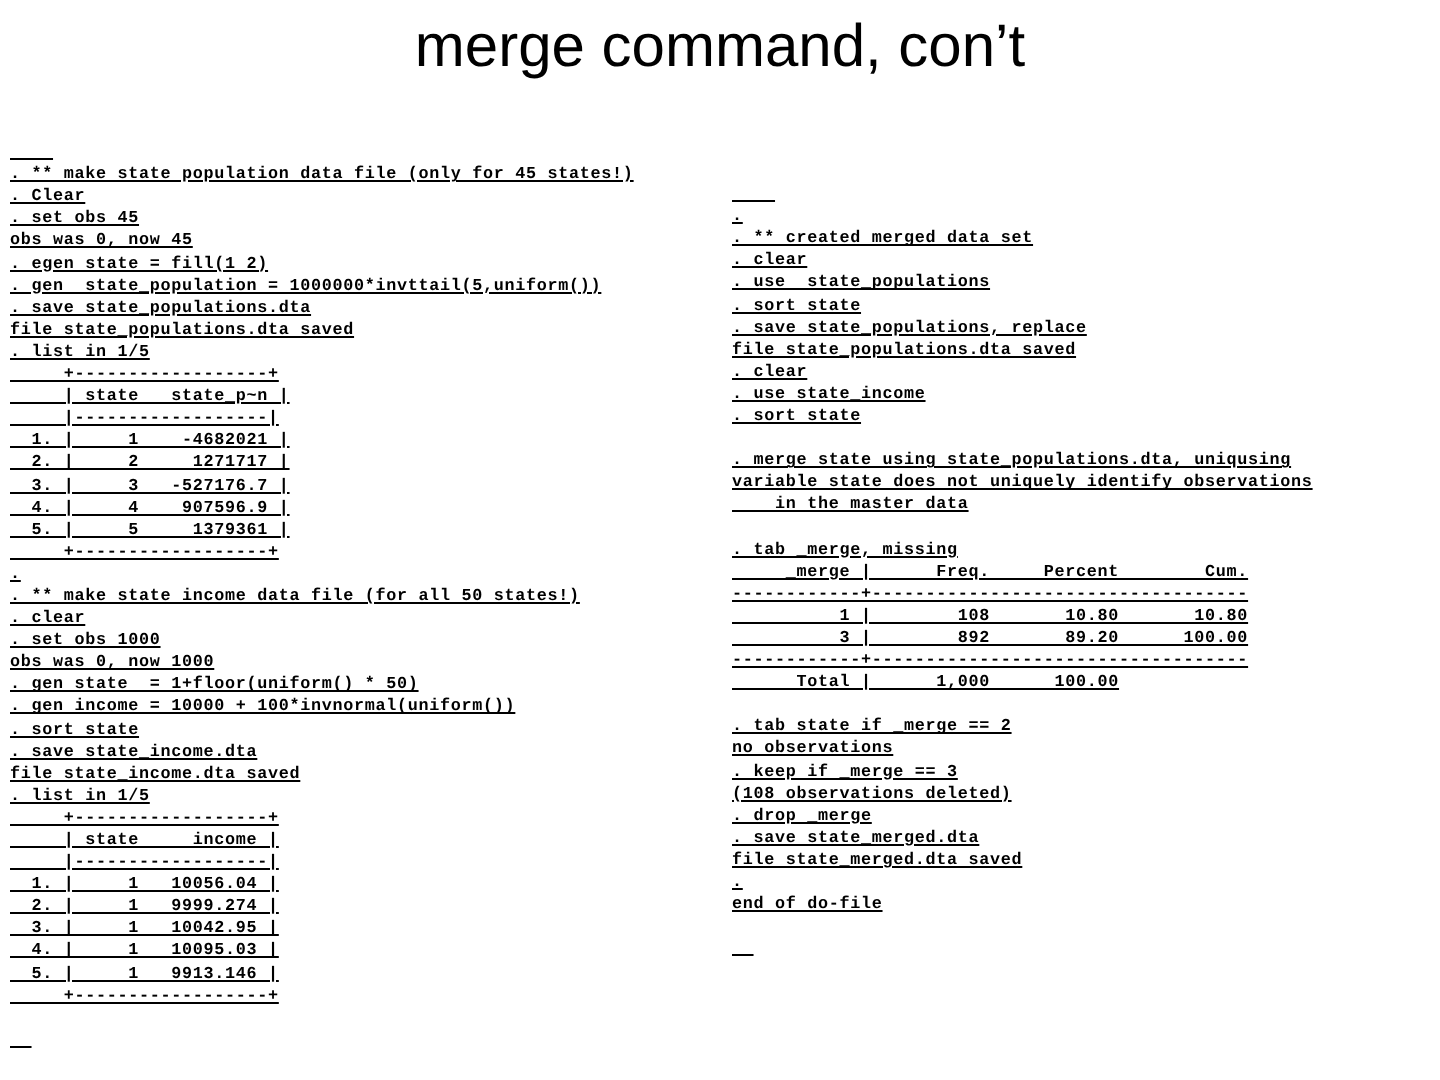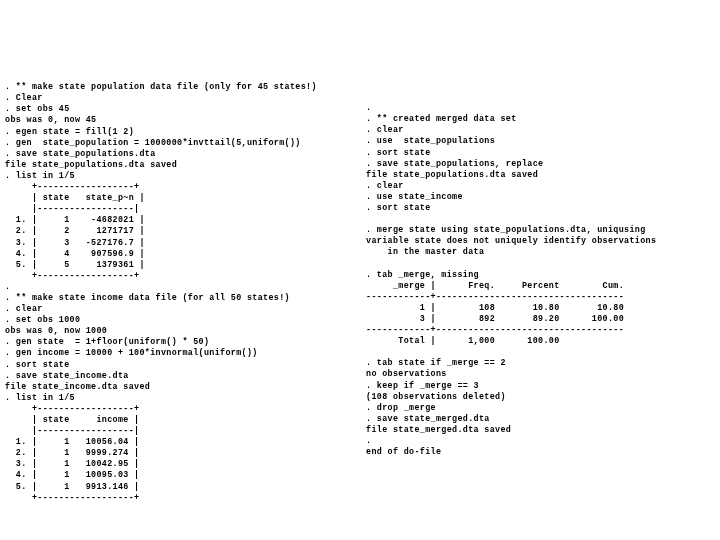--- a/index.html
+++ b/index.html
@@ -36,20 +36,21 @@
   }
   .col {
     position: absolute;
     font-family: "Liberation Mono", "DejaVu Sans Mono", monospace;
     font-size: 8.4px;
     line-height: 11.1px;
     white-space: pre;
     color: #000000;
     font-weight: bold;
     letter-spacing: 0.35px;
+    text-decoration: underline;
   }
   .col-left {
     left: 5px;
     top: 60px;
     width: 355px;
   }
   .col-right {
     left: 366px;
     top: 81px;
     width: 352px;
@@ -61,20 +62,21 @@
   .line {
     display: block;
     min-height: 11.1px;
   }
 </style>
 </head>
 <body>
 
 <div class="slide">
 
+  <div class="slide-title">merge command, con’t</div>
 
   <div class="col col-left">
     <div class="block"><span class="line">. ** make state population data file (only for 45 states!)</span><span class="line">. Clear</span><span class="line">. set obs 45</span><span class="line">obs was 0, now 45</span><span class="line">. egen state = fill(1 2)</span><span class="line">. gen  state_population = 1000000*invttail(5,uniform())</span><span class="line">. save state_populations.dta</span><span class="line">file state_populations.dta saved</span><span class="line">. list in 1/5</span><span class="line">     +------------------+</span><span class="line">     | state   state_p~n |</span><span class="line">     |------------------|</span><span class="line">  1. |     1    -4682021 |</span><span class="line">  2. |     2     1271717 |</span><span class="line">  3. |     3   -527176.7 |</span><span class="line">  4. |     4    907596.9 |</span><span class="line">  5. |     5     1379361 |</span><span class="line">     +------------------+</span><span class="line">.</span><span class="line">. ** make state income data file (for all 50 states!)</span><span class="line">. clear</span><span class="line">. set obs 1000</span><span class="line">obs was 0, now 1000</span><span class="line">. gen state  = 1+floor(uniform() * 50)</span><span class="line">. gen income = 10000 + 100*invnormal(uniform())</span><span class="line">. sort state</span><span class="line">. save state_income.dta</span><span class="line">file state_income.dta saved</span><span class="line">. list in 1/5</span><span class="line">     +------------------+</span><span class="line">     | state     income |</span><span class="line">     |------------------|</span><span class="line">  1. |     1   10056.04 |</span><span class="line">  2. |     1   9999.274 |</span><span class="line">  3. |     1   10042.95 |</span><span class="line">  4. |     1   10095.03 |</span><span class="line">  5. |     1   9913.146 |</span><span class="line">     +------------------+</span></div>
   </div>
 
   <div class="col col-right">
     <div class="block"><span class="line">.</span><span class="line">. ** created merged data set</span><span class="line">. clear</span><span class="line">. use  state_populations</span><span class="line">. sort state</span><span class="line">. save state_populations, replace</span><span class="line">file state_populations.dta saved</span><span class="line">. clear</span><span class="line">. use state_income</span><span class="line">. sort state</span><span class="line"></span><span class="line">. merge state using state_populations.dta, uniqusing</span><span class="line">variable state does not uniquely identify observations</span><span class="line">    in the master data</span><span class="line"></span><span class="line">. tab _merge, missing</span><span class="line">     _merge |      Freq.     Percent        Cum.</span><span class="line">------------+-----------------------------------</span><span class="line">          1 |        108       10.80       10.80</span><span class="line">          3 |        892       89.20      100.00</span><span class="line">------------+-----------------------------------</span><span class="line">      Total |      1,000      100.00</span><span class="line"></span><span class="line">. tab state if _merge == 2</span><span class="line">no observations</span><span class="line">. keep if _merge == 3</span><span class="line">(108 observations deleted)</span><span class="line">. drop _merge</span><span class="line">. save state_merged.dta</span><span class="line">file state_merged.dta saved</span><span class="line">.</span><span class="line">end of do-file</span></div>
   </div>
 
 </div>

